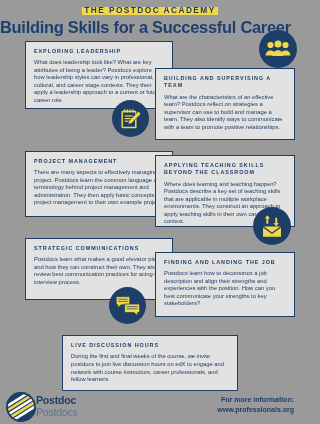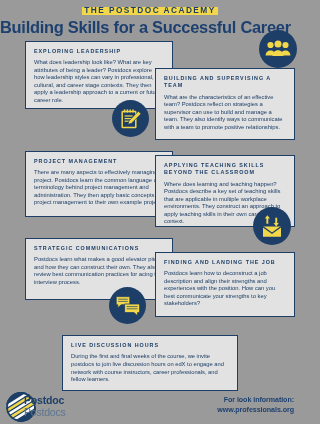--- a/index.html
+++ b/index.html
@@ -71,21 +71,21 @@
 
   .badge svg{display:block;}
 
   
   .footer{position:absolute;left:0;top:390px;width:300px;height:34px;}
   .logo-mark{
     position:absolute;left:6px;top:2px;width:30px;height:30px;
     border-radius:50%;background:#1d3f67;overflow:hidden;
   }
   .logo-text{
-    position:absolute;left:24px;top:4px;
+    position:absolute;left:36px;top:4px;
   }
   .logo-text .l1{
     font-size:10.5px;font-weight:bold;color:#1d3f67;line-height:12px;
     letter-spacing:-0.2px;
   }
   .logo-text .l2{
     font-size:10.5px;color:#5d758f;line-height:12px;letter-spacing:-0.2px;
   }
   .more{
     position:absolute;right:6px;top:6px;text-align:right;
@@ -209,18 +209,18 @@
           <rect x="-6" y="20.7" width="42" height="2.6" fill="#ffffff"></rect>
         </g>
         <circle cx="15" cy="15" r="14" fill="none" stroke="#1d3f67" stroke-width="2"></circle>
       </svg>
     </div>
     <div class="logo-text">
       <div class="l1">Postdoc</div>
       <div class="l2">Postdocs</div>
     </div>
     <div class="more">
-      <div>For look information:</div>
+      <div>For more information:</div>
       <div>www.professionals.org</div>
     </div>
   </div>
 
 </div>
 
 </body></html>

